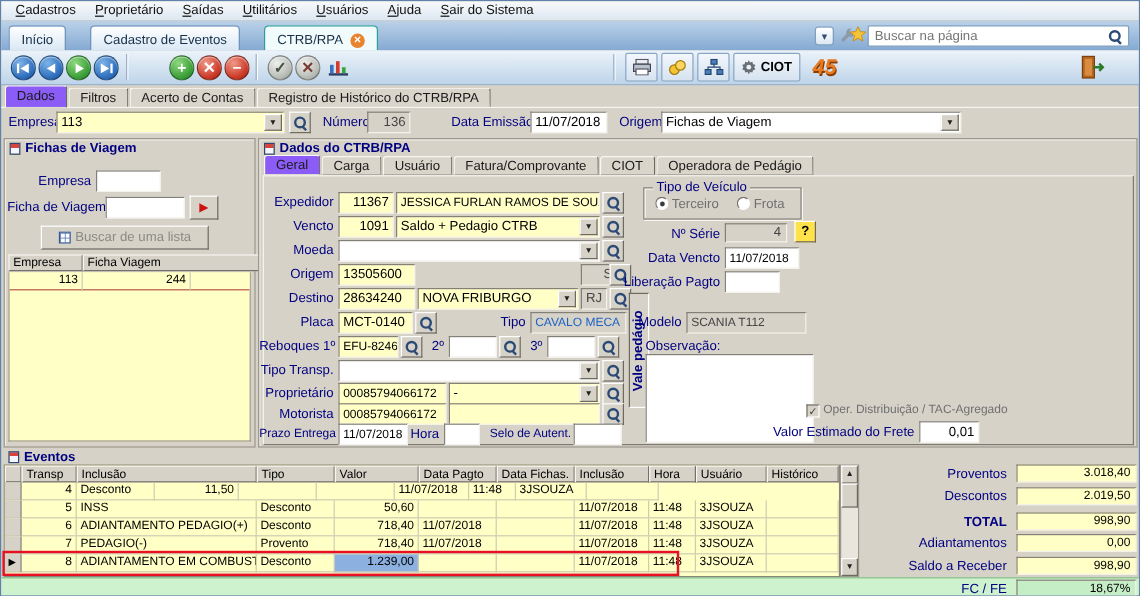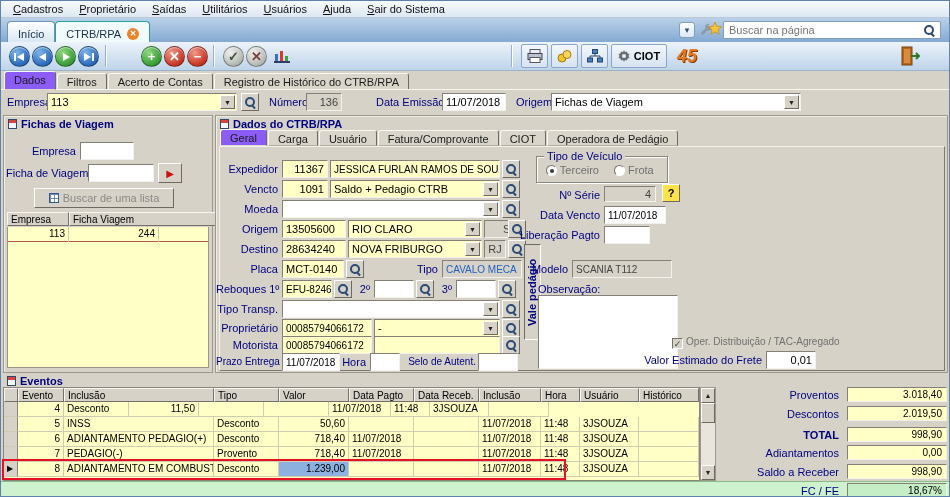--- a/index.html
+++ b/index.html
@@ -5,21 +5,21 @@
   *{margin:0;padding:0;box-sizing:border-box}
   body{background:#555;font-family:"Liberation Sans",sans-serif}
   #app{position:relative;width:950px;height:497px;background:#d6d2c8;overflow:hidden;font-size:11px;border:1px solid #5f82ad}
   .abs{position:absolute}
   
   .menubar{position:absolute;left:0;top:0;width:100%;height:17px;background:linear-gradient(#f7fafc,#dde7f1);display:flex;align-items:center;padding-left:4px;border-bottom:1px solid #b9c9da}
   .mi{display:inline-block;padding:1px 8px;color:#111;cursor:default}
   .mi::first-letter{text-decoration:underline}
   
   .wtabs{position:absolute;left:0;top:17px;width:100%;height:24px;background:linear-gradient(#bad1e8,#84a9d2);display:flex;align-items:flex-end;padding-left:6px}
-  .wtab{height:21px;padding:3px 10px 0;background:linear-gradient(#ffffff,#d9e7f4);border:1px solid #6f94bc;border-bottom:none;border-radius:4px 4px 0 0;margin-right:0;display:flex;gap:6px;align-items:center;color:#16304a}
+  .wtab{height:21px;padding:3px 10px 0;background:linear-gradient(#ffffff,#d9e7f4);border:1px solid #6f94bc;border-bottom:none;border-radius:4px 4px 0 0;margin-right:20px;display:flex;gap:6px;align-items:center;color:#16304a}
   .wtab.on{background:#f2fbfc;border:1px solid #2aa198;border-bottom:none}
   .tclose{width:12px;height:12px;border-radius:50%;background:#e8832e;color:#fff;font-size:8px;line-height:12px;text-align:center;font-weight:bold}
   .minibtn{position:absolute;width:16px;height:16px;background:linear-gradient(#fff,#dce8f4);border:1px solid #7f9fbf;border-radius:3px;text-align:center;line-height:14px;font-size:9px;color:#35506e}
   .search{position:absolute;right:8px;top:3px;width:218px;height:18px;background:#fff;border:1px solid #7f9fbf;border-radius:2px;display:flex;align-items:center;padding:0 5px;gap:4px}
   .search input{border:none;outline:none;flex:1;font-size:11px;font-family:inherit;color:#333;background:transparent}
   .mag{display:inline-block;width:12px;height:12px;position:relative;flex:none}
   .mag::before{content:"";position:absolute;left:1px;top:1px;width:6px;height:6px;border:2px solid #2b4a75;border-radius:50%}
   .mag::after{content:"";position:absolute;left:9px;top:9px;width:4px;height:2px;background:#2b4a75;transform:rotate(45deg);transform-origin:0 0}
   
   .toolbar{position:absolute;left:0;top:41px;width:100%;height:29px;background:linear-gradient(#ecf3fa,#bed4e9);border-bottom:1px solid #9ab3cd}
@@ -90,20 +90,23 @@
     <span class="mi">Utilitários</span>
     <span class="mi">Usuários</span>
     <span class="mi">Ajuda</span>
     <span class="mi">Sair do Sistema</span>
   </div>
 
   <div class="wtabs">
     <div class="wtab">
         <span>Início</span>
       </div>
+    <div class="wtab">
+        <span>Cadastro de Eventos</span>
+      </div>
     <div class="wtab on">
       <span>CTRB/RPA</span>
       <span class="tclose">✕</span>
     </div>
   </div>
   <div class="minibtn" style="left:678px;top:21px">▾</div>
   <span class="abs" style="left:699px;top:22px"><svg width="13" height="13" viewBox="0 0 13 13">
         <path d="M11.8 3.1 A3.4 3.4 0 0 1 7.4 7.5 L3.5 11.4 A1.5 1.5 0 0 1 1.4 9.3 L5.3 5.4 A3.4 3.4 0 0 1 9.7 1 L7.8 2.9 L9.9 5 Z" fill="#8d9aa9"></path>
       </svg></span>
   <span class="abs" style="left:707px;top:21px"><svg width="14" height="13" viewBox="0 0 14 13">
@@ -278,24 +281,20 @@
     <div class="fld combo" style="left:66px;top:84px;width:218px">
       <span></span>
       <span class="dd">▼</span>
     </div>
     <div class="magbtn" style="left:286px;top:84px">
         <span class="mag"></span>
       </div>
 
     <span class="lbl r" style="left:2px;top:107px;width:60px">Origem</span>
     <div class="fld yel" style="left:66px;top:104px;width:64px">13505600</div>
-    <div class="fld yel combo" style="left:132px;top:104px;width:134px">
-      <span>RIO CLARO</span>
-      <span class="dd">▼</span>
-    </div>
     <div class="fld dis ctr" style="left:268px;top:104px;width:22px;padding:2px 18px">SP</div>
     <div class="magbtn" style="left:292px;top:104px">
         <span class="mag"></span>
       </div>
 
     <span class="lbl r" style="left:2px;top:127px;width:60px">Destino</span>
     <div class="fld yel" style="left:66px;top:124px;width:64px">28634240</div>
     <div class="fld yel combo" style="left:132px;top:124px;width:134px">
       <span>NOVA FRIBURGO</span>
       <span class="dd">▼</span>
@@ -394,26 +393,26 @@
   </div>
 
   <div class="pcap" style="left:6px;top:374px">
       <span class="cap-ico"></span>
       <span>Eventos</span>
     </div>
 
   <div class="gwrap" style="left:2px;top:386px;width:697px;height:94px">
     <div class="ghr">
       <div class="gh" style="width:14px"></div>
-      <div class="gh" style="width:46px">Evento</div>
+      <div class="gh" style="width:46px">Transp</div>
       <div class="gh" style="width:150px">Inclusão</div>
       <div class="gh" style="width:65px">Tipo</div>
       <div class="gh" style="width:70px">Valor</div>
       <div class="gh" style="width:65px">Data Pagto</div>
-      <div class="gh" style="width:65px">Data Receb.</div>
+      <div class="gh" style="width:65px">Data Fichas.</div>
       <div class="gh" style="width:62px">Inclusão</div>
       <div class="gh" style="width:39px">Hora</div>
       <div class="gh" style="width:59px">Usuário</div>
       <div class="gh" style="width:60px">Histórico</div>
     </div>
     <div class="gr">
       <div class="gc ind" style="width:14px"></div>
       <div class="gc num" style="width:46px">4</div>
       <div class="gc" style="width:65px">Desconto</div>
       <div class="gc num" style="width:70px">11,50</div>

